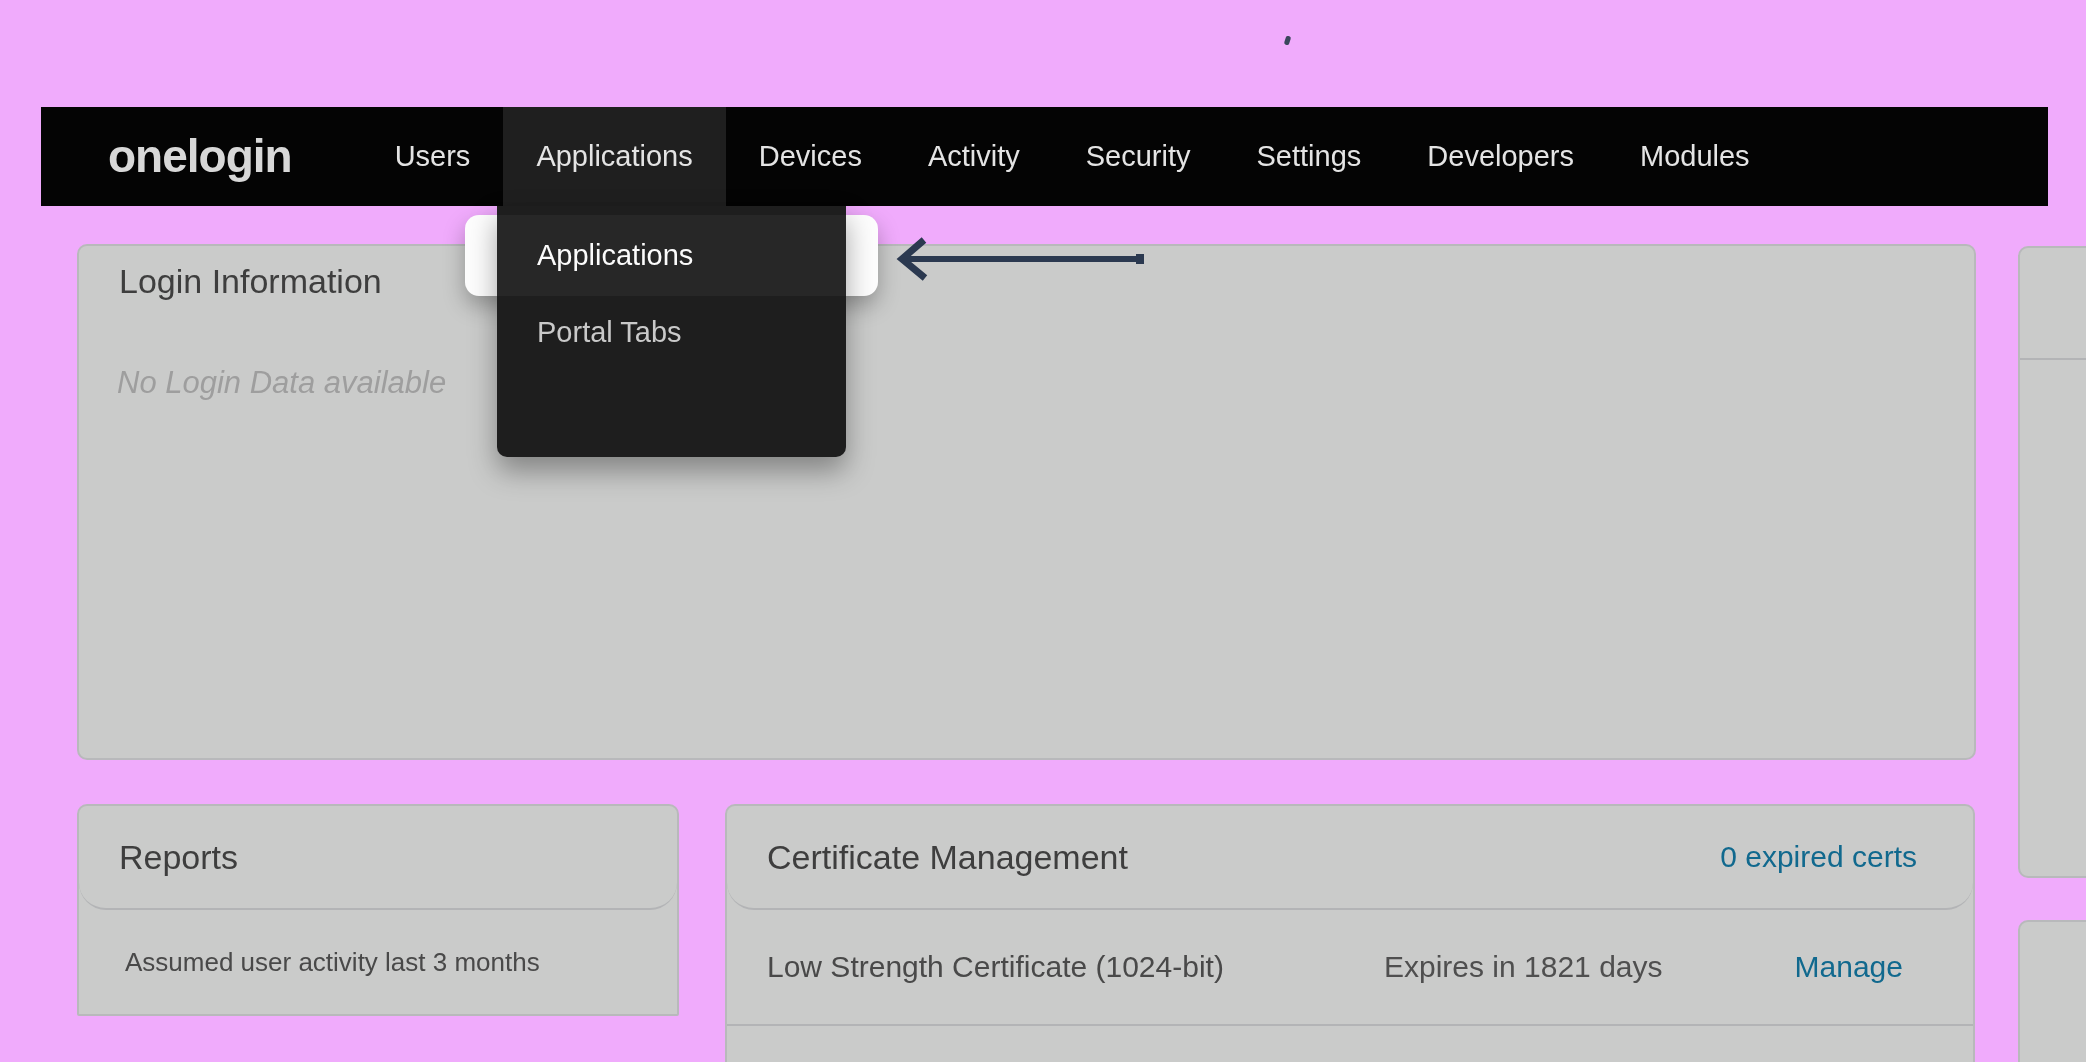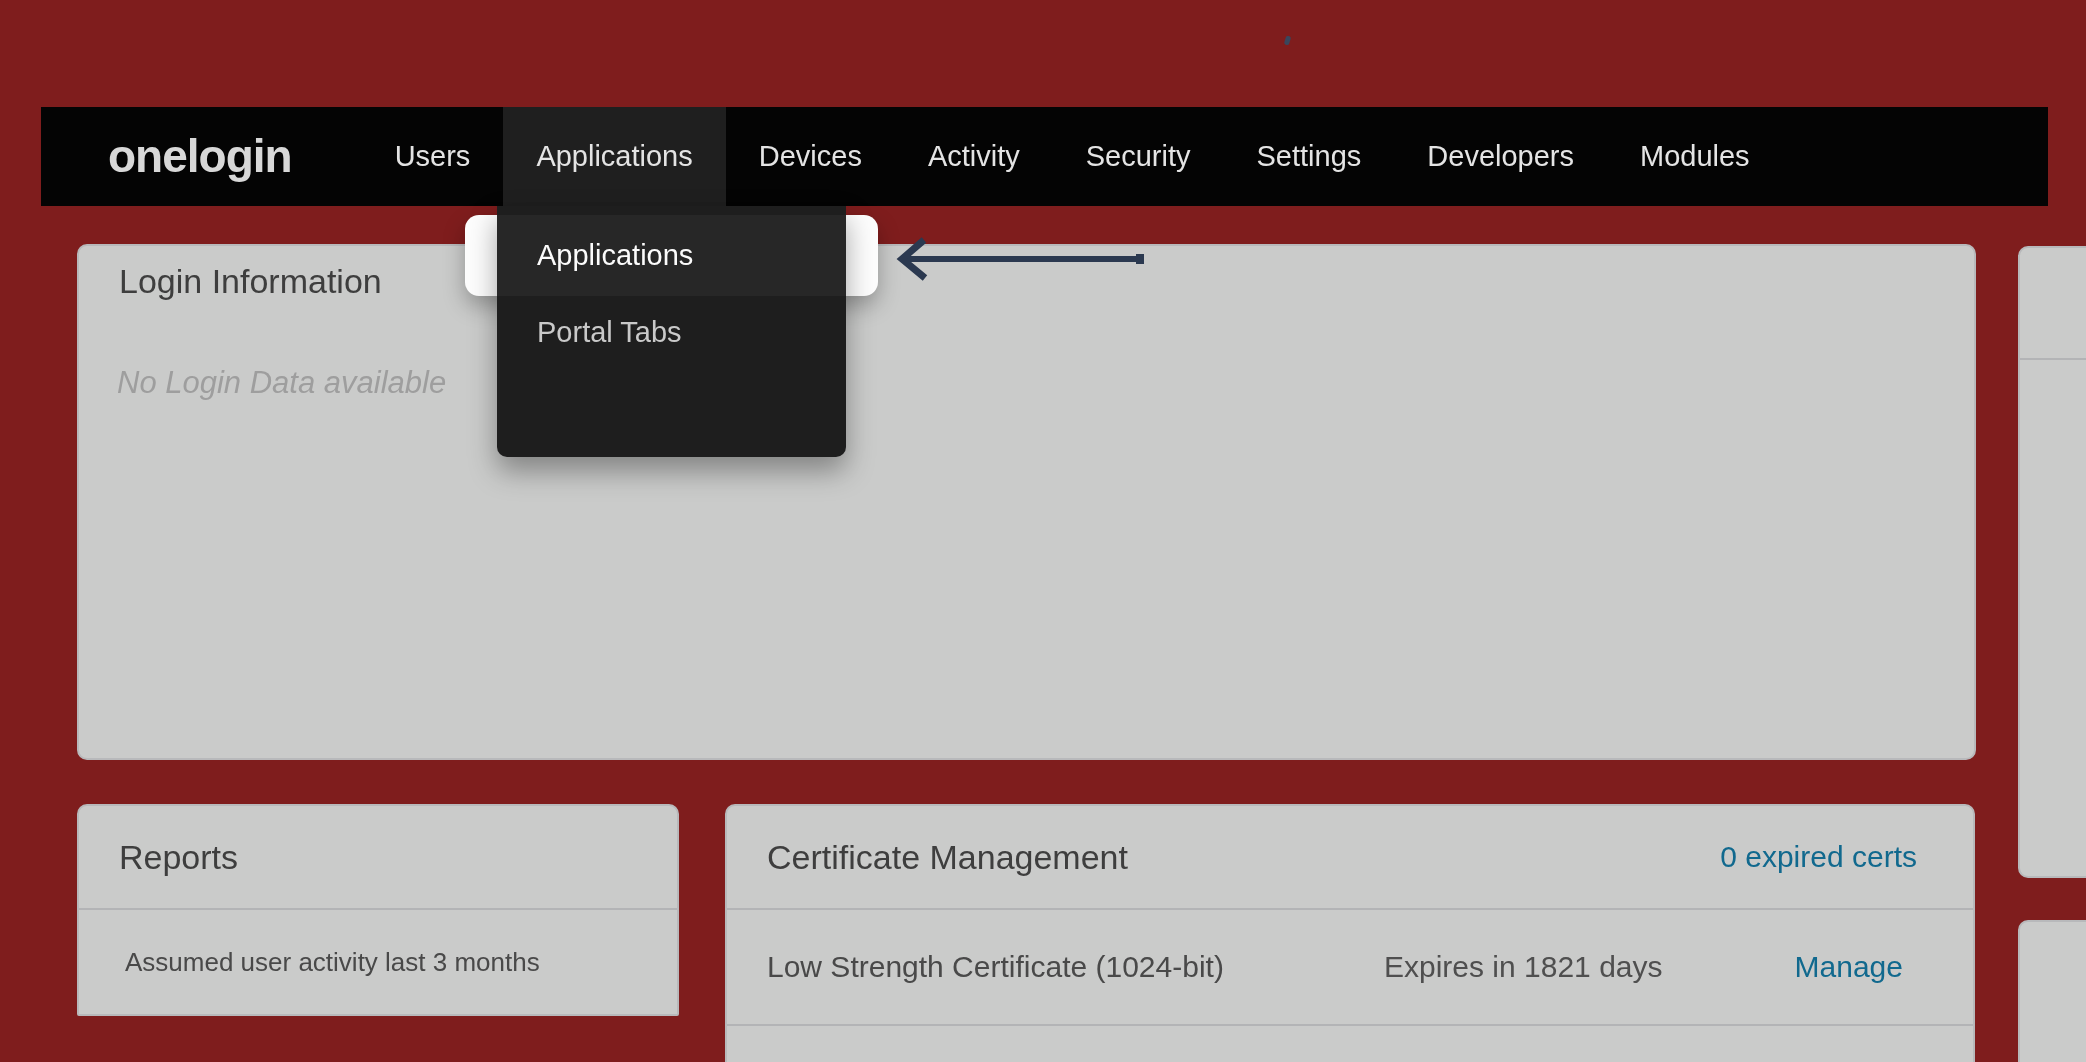--- a/index.html
+++ b/index.html
@@ -1,19 +1,19 @@
 <!DOCTYPE html>
 <html><head>
 <meta charset="utf-8">
 <style>
   * { margin:0; padding:0; box-sizing:border-box; }
   html,body { width:2086px; height:1062px; }
   body { font-family:"Liberation Sans", sans-serif; background:#c4c5c7; }
 
-  .screen { position:relative; width:2086px; height:1062px; overflow:hidden; background:#7f1d1d; }
+  .screen { position:relative; width:2086px; height:1062px; overflow:hidden; background:#f0abfc; }
 
   
   .topnav {
     position:absolute; left:41px; top:107px; width:2007px; height:99px;
     background:#040404; display:flex; align-items:center;
   }
   .logo {
     margin-left:67px; margin-right:70px;
     font-size:46px; font-weight:600; letter-spacing:-1px; color:#d8d8d8;
     line-height:99px; white-space:nowrap;
@@ -49,21 +49,21 @@
 
   
   .card {
     position:absolute; background:#cacbca;
     border:2px solid #b8b9bb; border-radius:10px;
   }
   .card-header {
     height:104px; display:flex; align-items:center;
     padding:0 56px 0 40px; justify-content:space-between;
   }
-  .card-header.bordered { border-bottom:2px solid #b3b4b6; }
+  .card-header.bordered { border-bottom:2px solid #b3b4b6;border-radius:27px; }
   .card-title { font-size:34px; color:#3e3e3e; font-weight:400; white-space:nowrap; }
 
   .login-card { left:77px; top:244px; width:1899px; height:516px; }
   .login-card .card-title { margin:16px 0 0 40px; }
   .empty-msg {
     margin:64px 0 0 38px; font-size:31px; font-style:italic; color:#9e9e9e;
   }
 
   .reports-card { left:77px; top:804px; width:602px; height:212px; border-radius:10px 10px 2px 2px; }
   .report-row {

